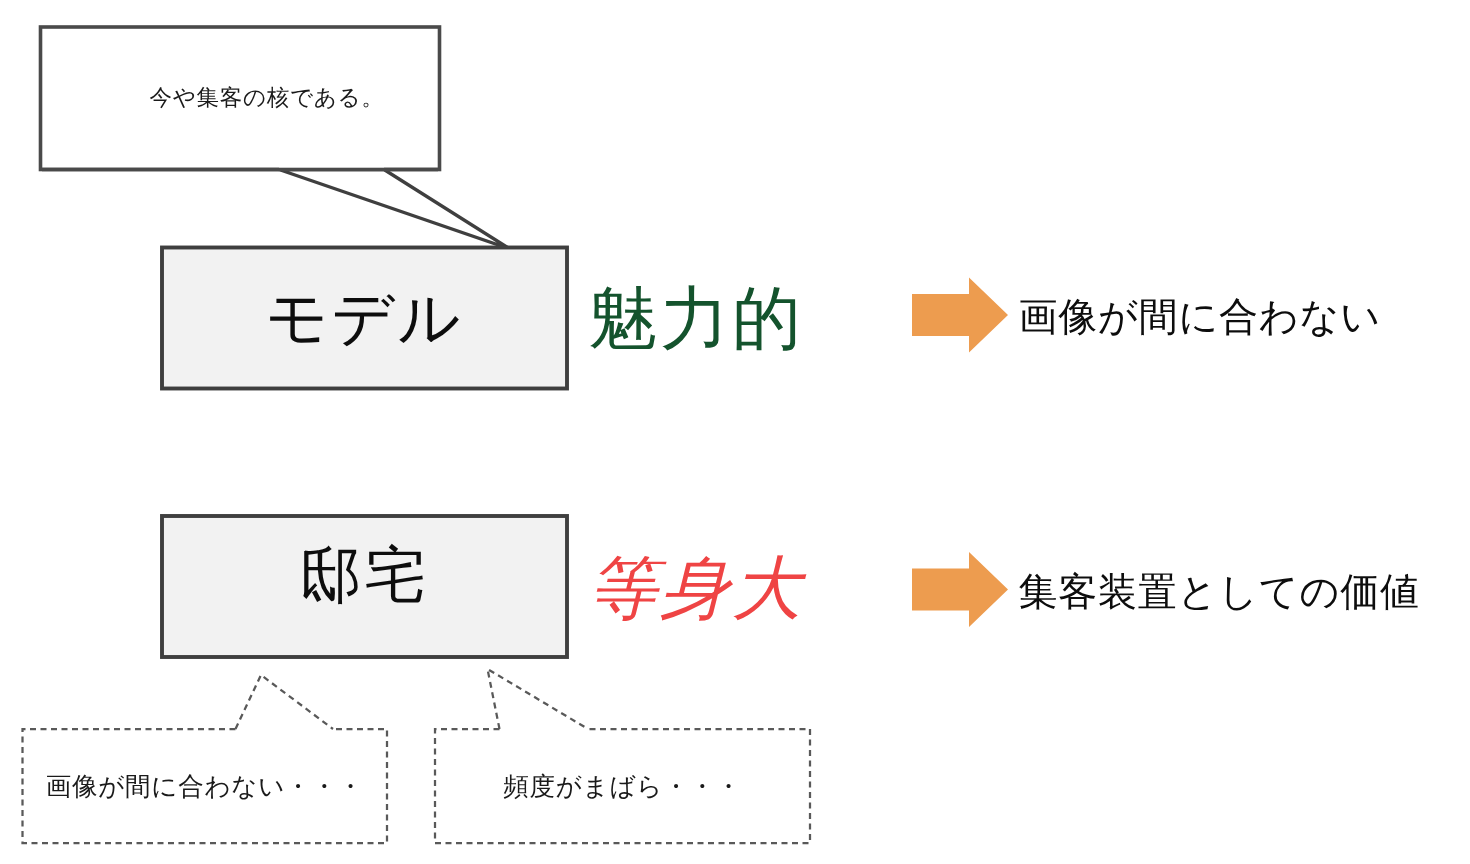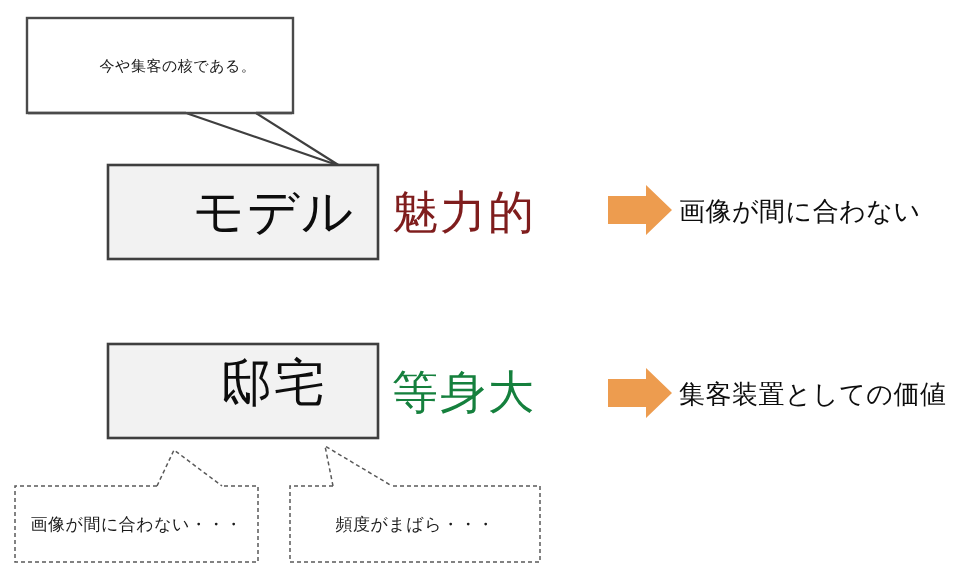--- a/index.html
+++ b/index.html
@@ -42,25 +42,24 @@
     letter-spacing: 0.5px;
     padding-left: 18px;
   }
 
   
   .grey-box-label {
     position: absolute;
     display: flex;
     align-items: center;
     justify-content: center;
-    font-size: 51px;
+    font-size: 41px;
     color: #0d0d0d;
     letter-spacing: 2px;
     font-weight: 400;
-    padding-left: 31px;
   }
   #box-model-label { left: 108px; top: 165px; width: 270px; height: 94px; }
   #box-tei-label   { left: 108px; top: 344px; width: 270px; height: 78px; }
 
   
   .red-word {
     position: absolute;
     font-size: 46px;
     letter-spacing: 2px;
     font-weight: 400;
@@ -122,27 +121,27 @@
 
     <polyline points="333,486 325,446 392,486" fill="none" stroke="#595959" stroke-width="1.5" stroke-dasharray="4,3"></polyline>
 
     <path d="M333,486 L290,486 L290,562 L540,562 L540,486 L392,486" fill="none" stroke="#595959" stroke-width="1.5" stroke-dasharray="4,3"></path>
   </svg>
 
   <div class="bubble-text">今や集客の核である。</div>
 
   <div class="grey-box-label" id="box-model-label">モデル</div>
 
-  <div class="red-word" id="red-word-1" style="color:#7f1d1d;font-family:Liberation Mono, monospace;">魅力的</div>
+  <div class="red-word" id="red-word-1" style="color:#14532d;font-family:Liberation Mono, monospace;">魅力的</div>
 
   <div class="value-text" id="value-text-1">画像が間に合わない</div>
 
   <div class="grey-box-label" id="box-tei-label">邸宅</div>
 
-  <div class="red-word" id="red-word-2" style="color:#15803d;">等身大</div>
+  <div class="red-word" id="red-word-2" style="color:#ef4444;font-style:italic;">等身大</div>
 
   <div class="value-text" id="value-text-2">集客装置としての価値</div>
 
   <div class="dashed-text" id="dashed-text-2">頻度がまばら・・・</div>
 
   <div class="dashed-text" id="dashed-text-1">画像が間に合わない・・・</div>
 
 </div>
 
 </body></html>

